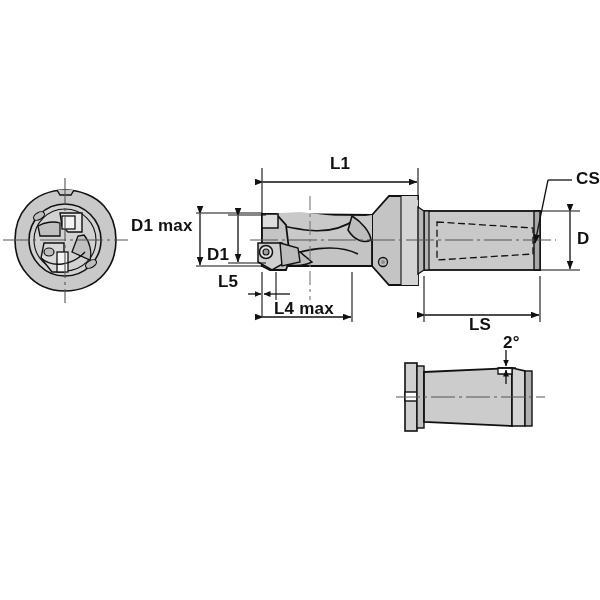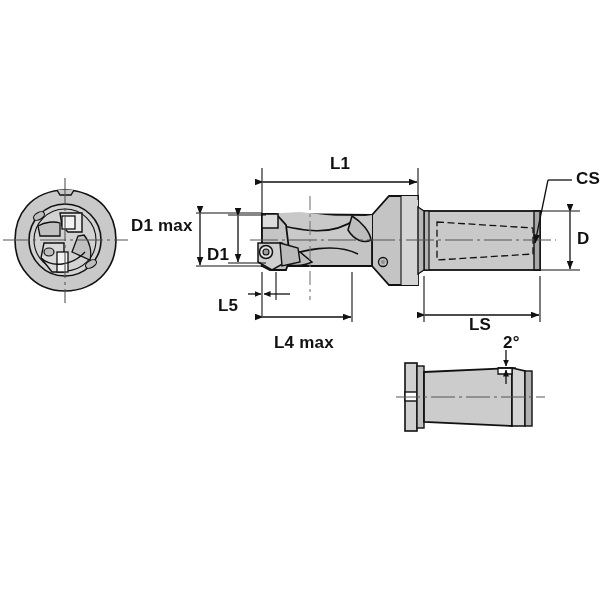--- a/index.html
+++ b/index.html
@@ -153,21 +153,21 @@
   <div class="lbl" style="left:330px;top:154px;">L1</div>
 
   <div class="lbl" style="left:576px;top:169px;">CS</div>
 
   <div class="lbl" style="left:577px;top:229px;">D</div>
 
   <div class="lbl" style="left:131px;top:216px;">D1 max</div>
 
   <div class="lbl" style="left:207px;top:229px;margin-top:16px;">D1</div>
 
-  <div class="lbl" style="left:218px;top:296px;">L5</div>
+  <div class="lbl" style="left:218px;top:272px;">L5</div>
 
-  <div class="lbl" style="left:274px;top:299px;margin-top:34px;">L4 max</div>
+  <div class="lbl" style="left:274px;top:299px;">L4 max</div>
 
   <div class="lbl" style="left:469px;top:315px;">LS</div>
 
   <div class="lbl" style="left:503px;top:333px;">2°</div>
 
 </div>
 
 </body></html>

